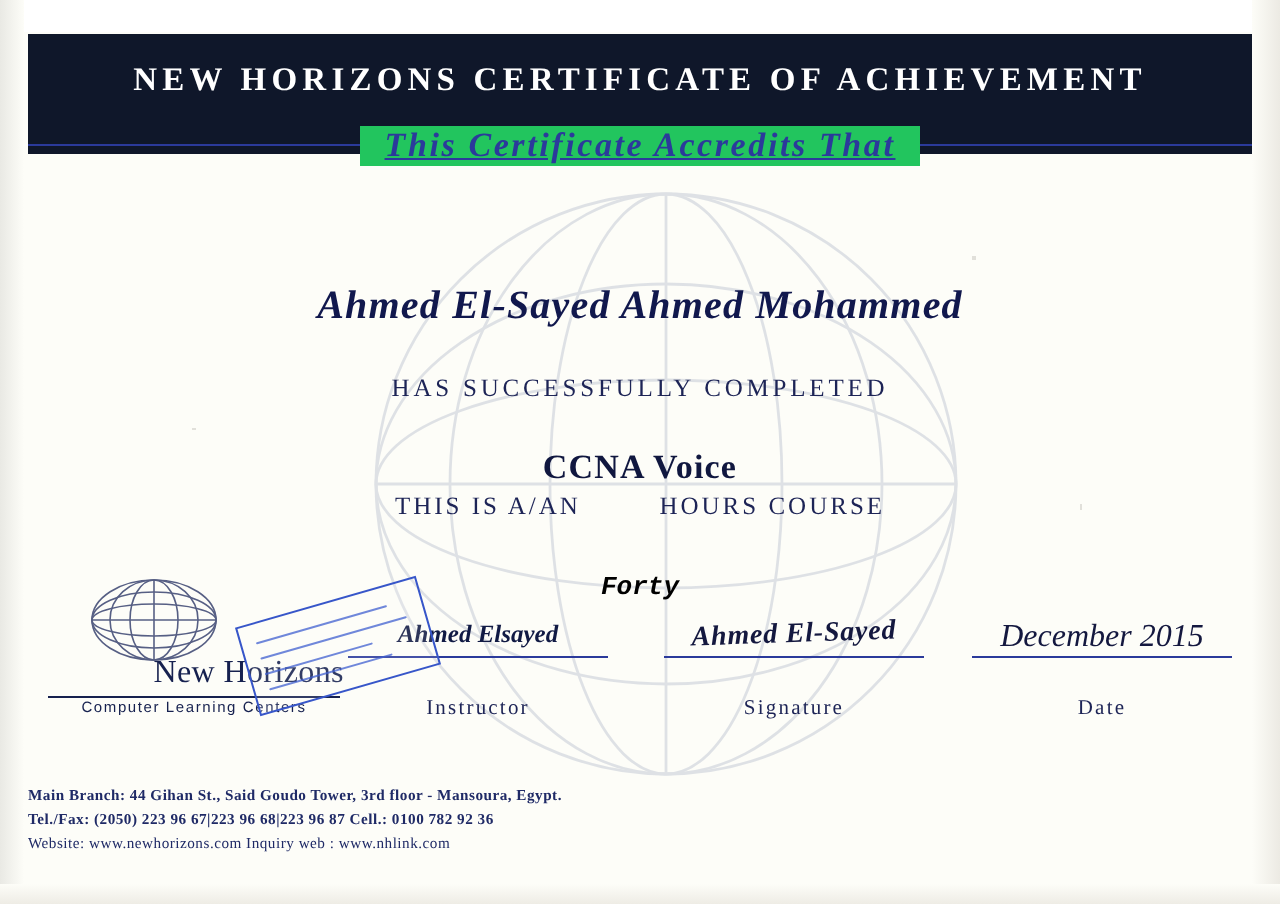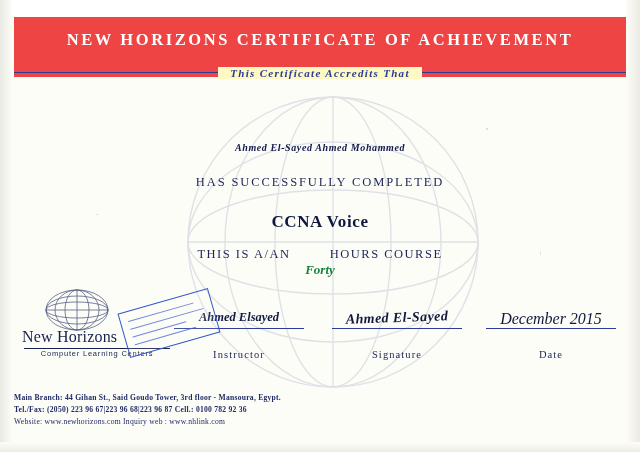--- a/index.html
+++ b/index.html
@@ -52,21 +52,21 @@
     z-index: 1;
   }
 
   
   .header-band {
     position: absolute;
     left: 14px;
     top: 17px;
     width: 612px;
     height: 60px;
-    background: #ef4444;
+    background: #0f172a;
     z-index: 3;
   }
   .header-title {
     position: absolute;
     left: 0; top: 0;
     width: 612px;
     height: 46px;
     line-height: 46px;
     text-align: center;
     color: #ffffff;
@@ -92,28 +92,29 @@
   .accredits-wrap {
     position: absolute;
     left: 0;
     top: 63px;
     width: 640px;
     text-align: center;
     z-index: 4;
   }
   .accredits {
     display: inline-block;
-    background: #fef9c3;
+    background: #22c55e;
     padding: 0 12px;
     color: #2b3a9b;
     font-family: "Liberation Serif", serif;
-    font-size: 11px;
+    font-size: 17px;
     font-weight: bold;
     letter-spacing: 1.3px;
     font-style: italic;
+    text-decoration: underline;
   }
 
   
   .globe-watermark {
     position: absolute;
     left: 168px;
     top: 92px;
     width: 330px;
     height: 300px;
     z-index: 2;
@@ -126,21 +127,21 @@
     top: 80px;
     width: 612px;
     height: 300px;
     z-index: 5;
     text-align: center;
   }
 
   .recipient-name {
     margin-top: 62px;
     font-family: "Liberation Serif", serif;
-    font-size: 10px;
+    font-size: 20px;
     font-weight: bold;
     font-style: italic;
     color: #11184d;
     letter-spacing: 0.6px;
   }
 
   .completed-line {
     margin-top: 22px;
     font-family: "Liberation Serif", serif;
     font-size: 12.5px;
@@ -151,37 +152,38 @@
   .course-title {
     margin-top: 22px;
     font-family: "Liberation Serif", serif;
     font-size: 17px;
     font-weight: bold;
     color: #10173f;
     letter-spacing: 0.6px;
   }
 
   .hours-line {
-    margin-top: 15px;
+    margin-top: 2px;
     font-family: "Liberation Serif", serif;
     font-size: 12.5px;
     color: #1d2456;
     letter-spacing: 1.5px;
   }
   .hours-line .gap {
     display: inline-block;
     width: 30px;
   }
 
   .hours-value {
-    font-family: Liberation Serif, serif;
+    margin-top: 25px;
+    font-family: Liberation Mono, monospace;
     font-size: 13px;
     font-style: italic;
     font-weight: bold;
-    color: #15803d;
+    color: #000000;
   }
 
   
   .sig-row {
     position: absolute;
     left: 14px;
     top: 310px;
     width: 612px;
     height: 55px;
     z-index: 6;
@@ -245,21 +247,21 @@
     top: 0;
     width: 66px;
     height: 44px;
     opacity: 0.85;
   }
   .logo-name {
     position: absolute;
     left: 0;
     top: 40px;
     width: 150px;
-    text-align: left;
+    text-align: right;
     font-family: "Liberation Serif", serif;
     font-size: 16px;
     color: #16214f;
     letter-spacing: 0.2px;
     white-space: nowrap;
   }
   .logo-underline {
     position: absolute;
     left: 2px;
     top: 60px;

